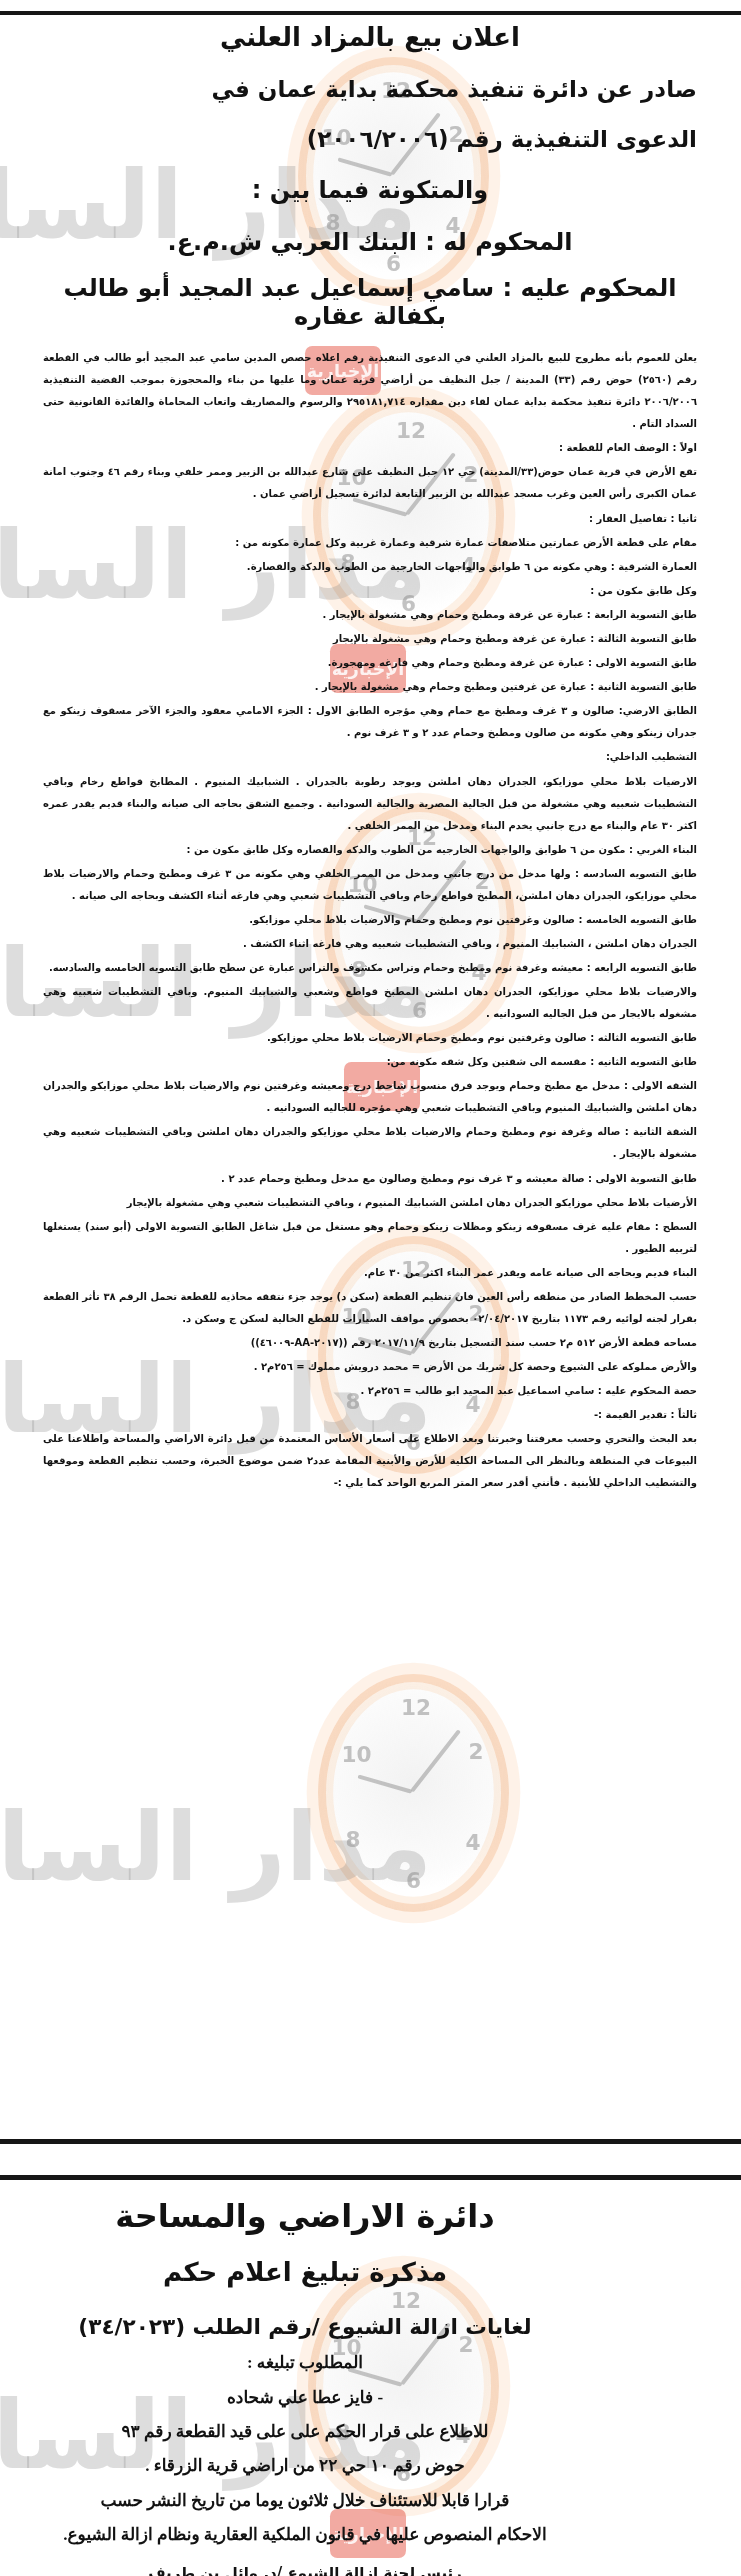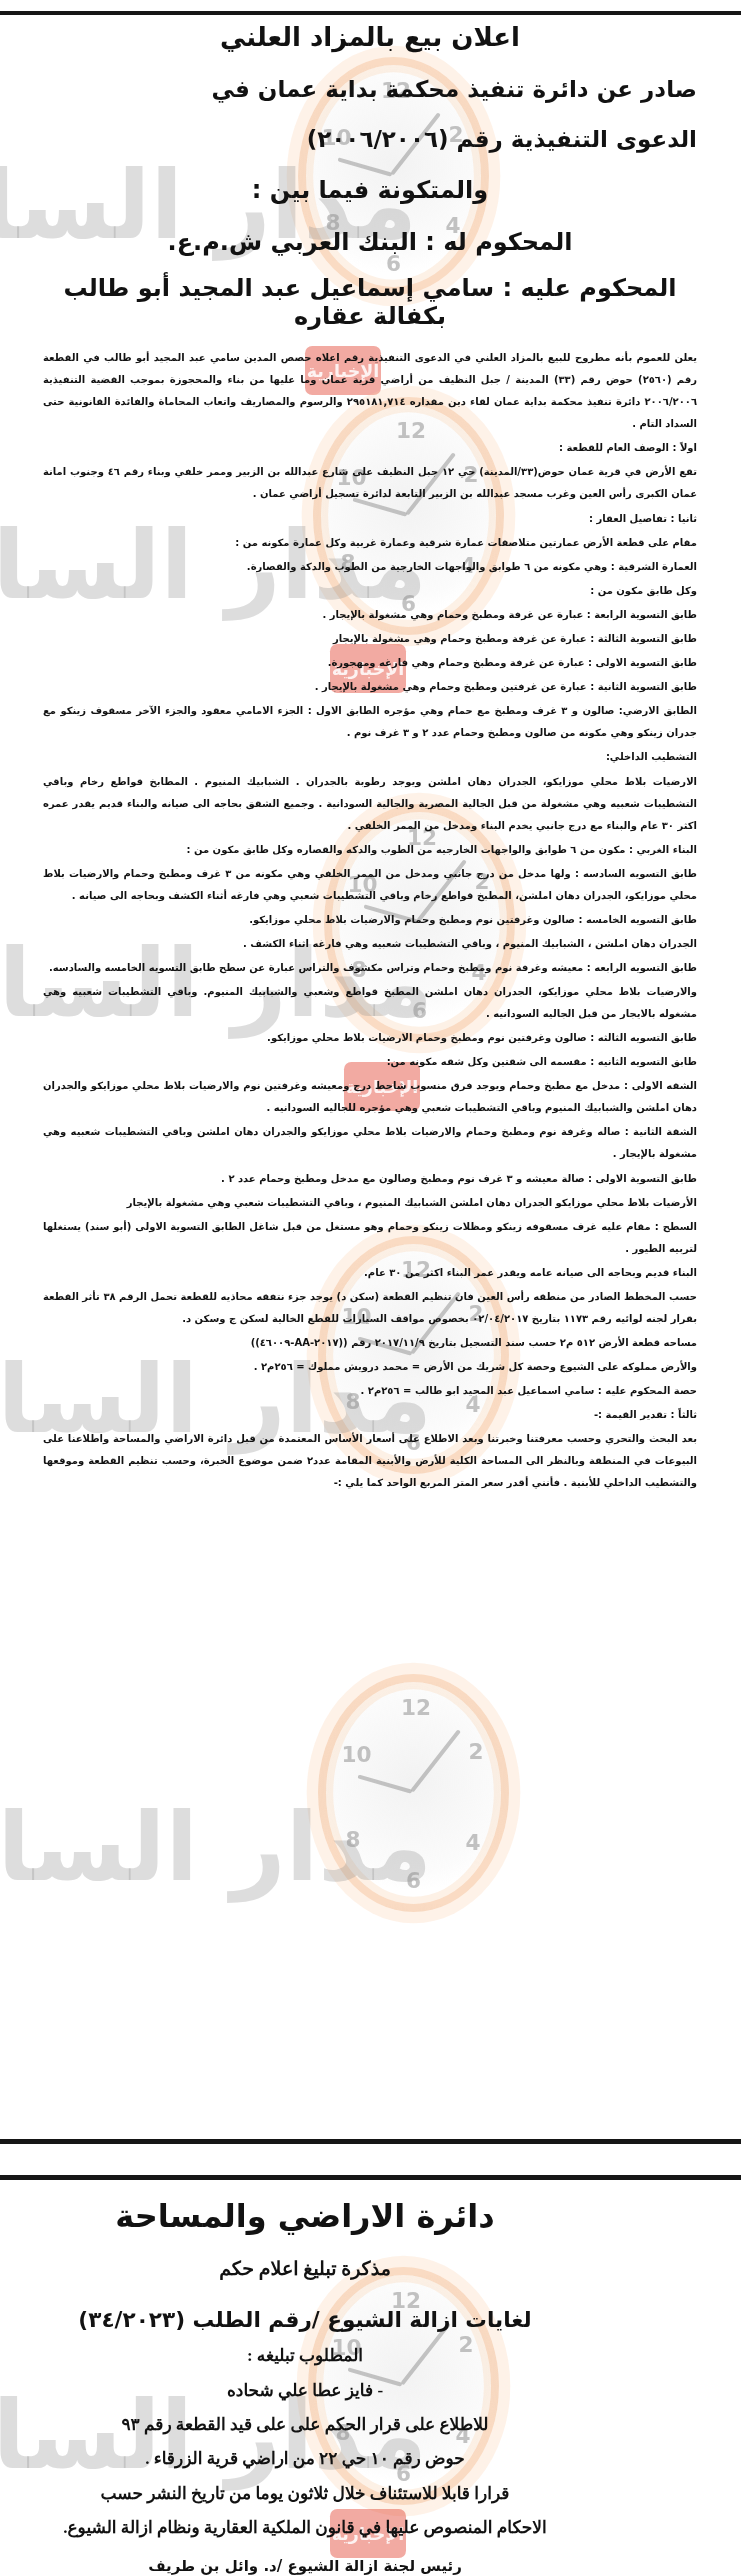--- a/index.html
+++ b/index.html
@@ -28,21 +28,21 @@
   
   #sec-auction{position:absolute;top:11px;right:44px;width:654px;height:2115px;overflow:hidden;z-index:2;}
   .t-xl{font-size:26px;text-align:center;margin:11.3px 0 0;}
   .t-lg{font-size:23px;text-align:right;margin:24px 0 0;}
   .t-md{font-size:24px;text-align:center;margin:24px 0 0;}
   .pars{margin-top:17.5px;}
   .par{font-size:10px;line-height:2.2;text-align:justify;text-justify:inter-word;margin:0 0 2.1px;}
   
   #sec-lands{position:absolute;top:2192px;left:0;width:612px;text-align:center;z-index:2;}
   .l-title{font-size:32px;margin:5.2px 0 0;}
-  .l-sub{font-size:19px;margin:21.6px 0 0;font-family:Liberation Serif, serif;}
+  .l-sub{font-size:26px;margin:21.6px 0 0;}
   .l-req{font-size:21.6px;margin:27px 0 0;}
   .l-line{font-size:17px;margin:13.4px 0 0;font-family:Liberation Serif, serif;}
   .l-sig{font-size:15px;margin:18.5px 0 0;}
 </style>
 </head>
 <body>
 
 <div class="page">
 
   <div class="wm" style="top:57px;left:299px;">

